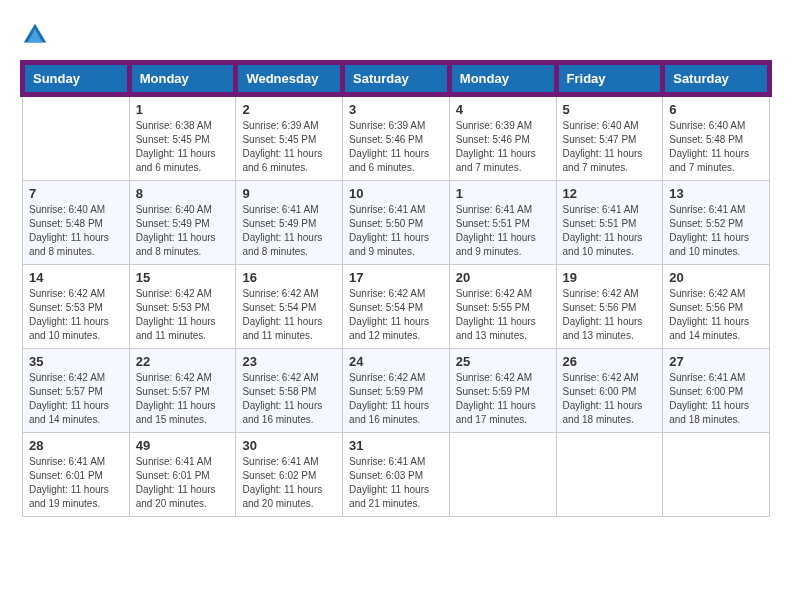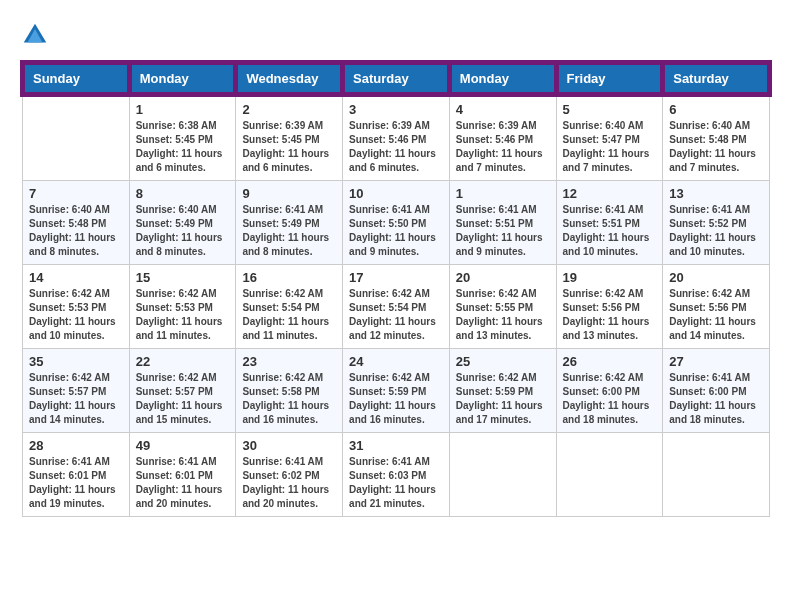--- a/index.html
+++ b/index.html
@@ -61,21 +61,20 @@
     .day-num {
       font-weight: bold;
       font-size: 13px;
       display: block;
       margin-bottom: 2px;
     }
     .cell-content {
       font-size: 10px;
       line-height: 1.4;
       color: #444;
-      font-weight: bold;
     }
     td.empty {
       background: #f9f9f9;
     }
     tr:nth-child(even) td {
       background-color: #f5f9ff;
     }
     tr:nth-child(odd) td {
       background-color: #fff;
     }

